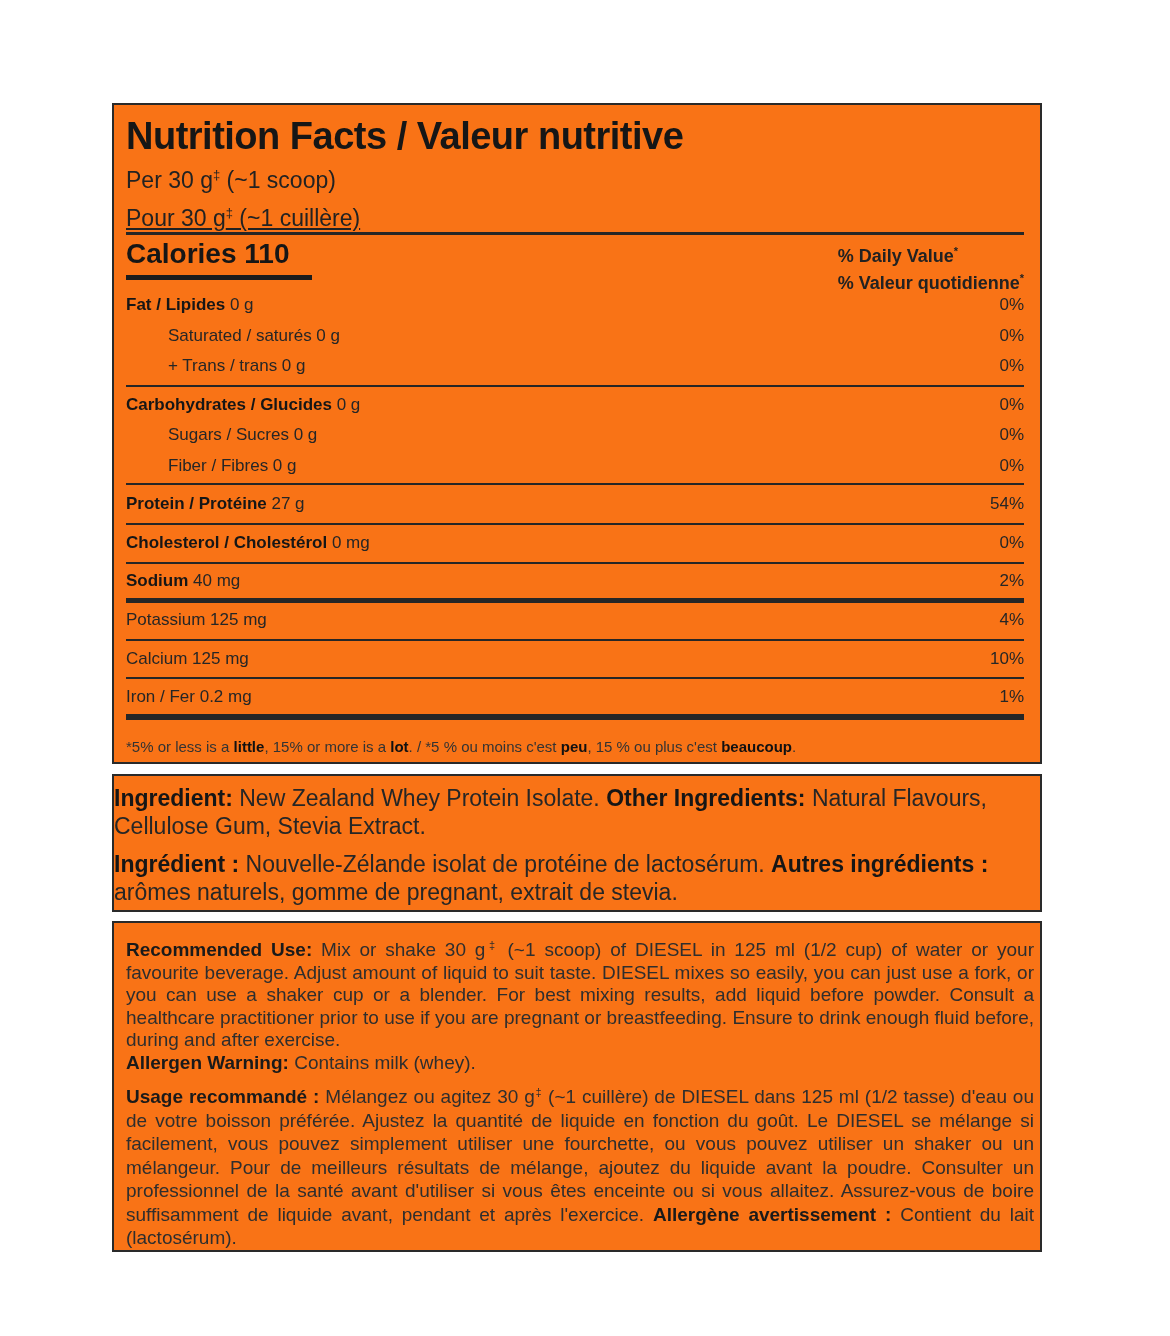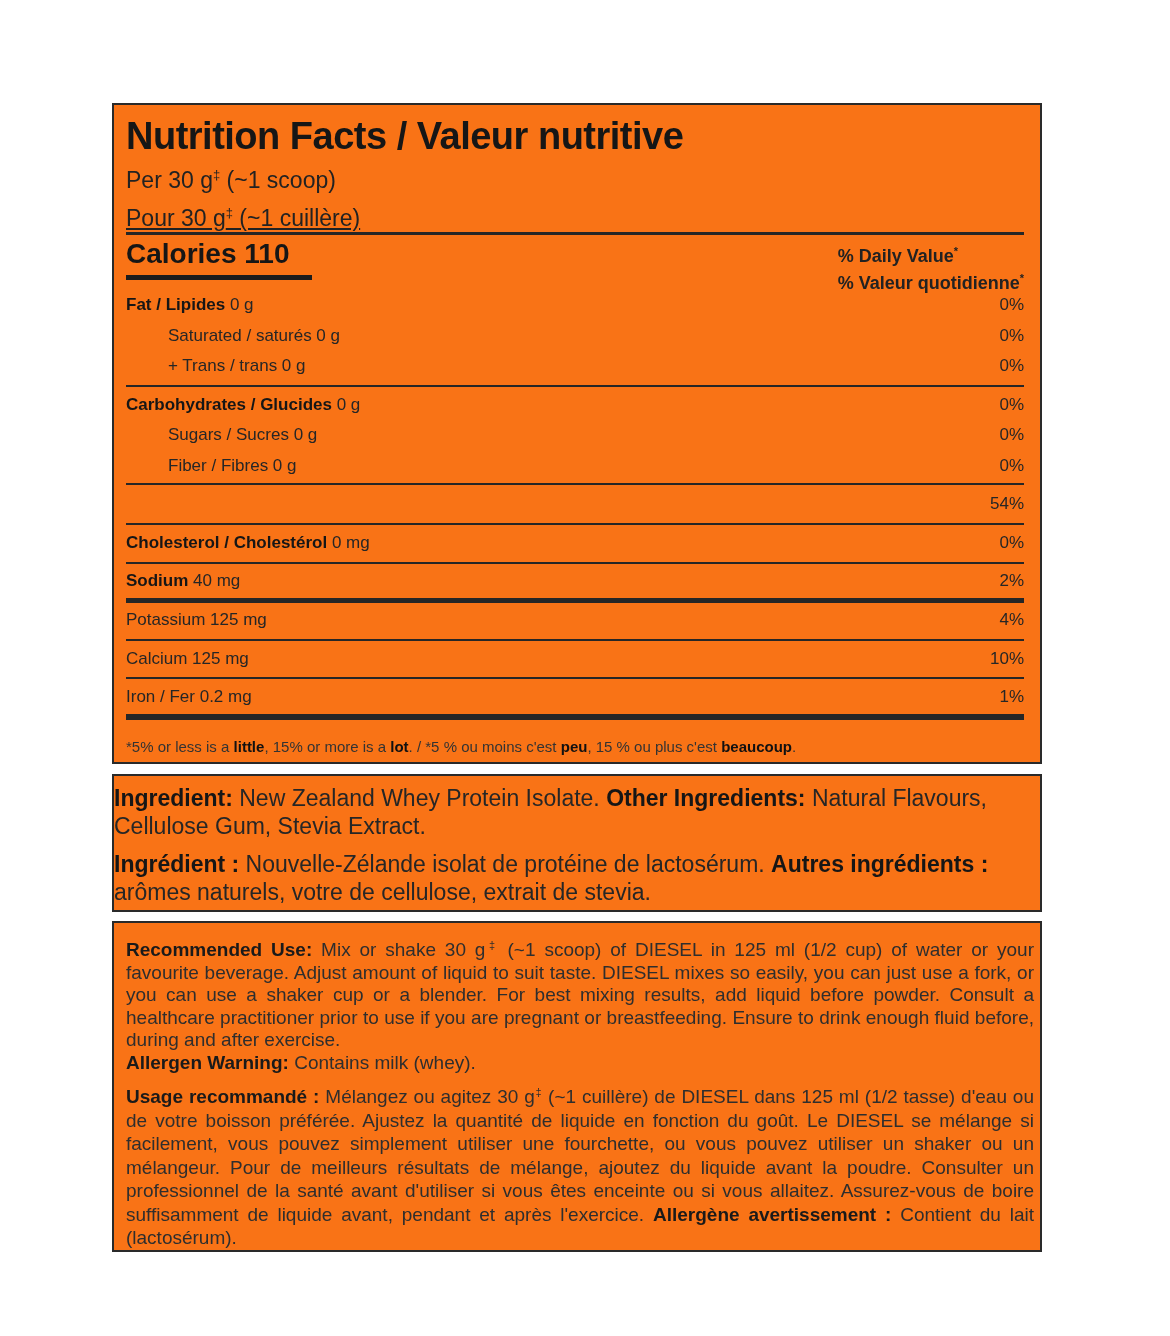--- a/index.html
+++ b/index.html
@@ -52,21 +52,21 @@
     <div class="row" style="top:185px;"><span class="lbl"><b>Fat / Lipides</b><span> 0 g</span></span><span class="pct">0%</span></div>
     <div class="row indent" style="top:216px;"><span class="lbl"><span>Saturated / saturés 0 g</span></span><span class="pct">0%</span></div>
     <div class="row indent" style="top:246px;"><span class="lbl"><span>+ Trans / trans 0 g</span></span><span class="pct">0%</span></div>
     <div class="rule" style="top:280px;height:2px;"></div>
 
     <div class="row" style="top:285px;"><span class="lbl"><b>Carbohydrates / Glucides</b><span> 0 g</span></span><span class="pct">0%</span></div>
     <div class="row indent" style="top:315px;"><span class="lbl"><span>Sugars / Sucres 0 g</span></span><span class="pct">0%</span></div>
     <div class="row indent" style="top:346px;"><span class="lbl"><span>Fiber / Fibres 0 g</span></span><span class="pct">0%</span></div>
     <div class="rule" style="top:378px;height:2px;"></div>
 
-    <div class="row" style="top:384px;"><span class="pct">54%</span></div>
+    <div class="row" style="top:384px;"><span class="lbl"><b>Protein / Protéine</b><span> 27 g</span></span><span class="pct">54%</span></div>
     <div class="rule" style="top:418px;height:2px;"></div>
 
     <div class="row" style="top:423px;"><span class="lbl"><b>Cholesterol / Cholestérol</b><span> 0 mg</span></span><span class="pct">0%</span></div>
     <div class="rule" style="top:457px;height:2px;"></div>
 
     <div class="row" style="top:461px;"><span class="lbl"><b>Sodium</b><span> 40 mg</span></span><span class="pct">2%</span></div>
     <div class="rule" style="top:493px;height:5px;"></div>
 
     <div class="row" style="top:500px;"><span class="lbl"><span>Potassium 125 mg</span></span><span class="pct">4%</span></div>
     <div class="rule" style="top:534px;height:2px;"></div>
@@ -76,19 +76,19 @@
 
     <div class="row" style="top:577px;"><span class="lbl"><span>Iron / Fer 0.2 mg</span></span><span class="pct">1%</span></div>
     <div class="rule" style="top:609px;height:6px;"></div>
 
     <div class="footnote"><span>*5% or less is a </span><b>little</b><span>, 15% or more is a </span><b>lot</b><span>. / *5 % ou moins c'est </span><b>peu</b><span>, 15 % ou plus c'est </span><b>beaucoup</b><span>.</span></div>
   </div>
 </div>
 
 <div class="box" id="ing-box">
   <div class="ing-para" style="top:8px;"><b>Ingredient:</b><span> New Zealand Whey Protein Isolate.  </span><b>Other Ingredients:</b><span> Natural Flavours, Cellulose Gum, Stevia Extract.</span></div>
-  <div class="ing-para" style="top:74px;"><b>Ingrédient :</b><span> Nouvelle-Zélande isolat de protéine de lactosérum.  </span><b>Autres ingrédients :</b><span> arômes naturels, votre de cellulose, extrait de stevia.</span></div>
+  <div class="ing-para" style="top:74px;"><b>Ingrédient :</b><span> Nouvelle-Zélande isolat de protéine de lactosérum.  </span><b>Autres ingrédients :</b><span> arômes naturels, gomme de pregnant, extrait de stevia.</span></div>
 </div>
 
 <div class="box" id="use-box">
   <div class="use-para" style="top:11px;"><b>Recommended Use:</b><span> Mix or shake 30 g</span><sup>‡</sup><span> (~1 scoop) of DIESEL in 125 ml (1/2 cup) of water or your favourite beverage. Adjust amount of liquid to suit taste. DIESEL mixes so easily, you can just use a fork, or you can use a shaker cup or a blender. For best mixing results, add liquid before powder. Consult a healthcare practitioner prior to use if you are pregnant or breastfeeding. Ensure to drink enough fluid before, during and after exercise.</span><br><b>Allergen Warning:</b><span> Contains milk (whey).</span></div>
   <div class="use-para" style="top:158px;line-height:23.5px;"><b>Usage recommandé :</b><span> Mélangez ou agitez 30 g</span><sup>‡</sup><span> (~1 cuillère) de DIESEL dans 125 ml (1/2 tasse) d'eau ou de votre boisson préférée. Ajustez la quantité de liquide en fonction du goût. Le DIESEL se mélange si facilement, vous pouvez simplement utiliser une fourchette, ou vous pouvez utiliser un shaker ou un mélangeur. Pour de meilleurs résultats de mélange, ajoutez du liquide avant la poudre. Consulter un professionnel de la santé avant d'utiliser si vous êtes enceinte ou si vous allaitez. Assurez-vous de boire suffisamment de liquide avant, pendant et après l'exercice. </span><b>Allergène avertissement :</b><span> Contient du lait (lactosérum).</span></div>
 </div>
 
 </body></html>

